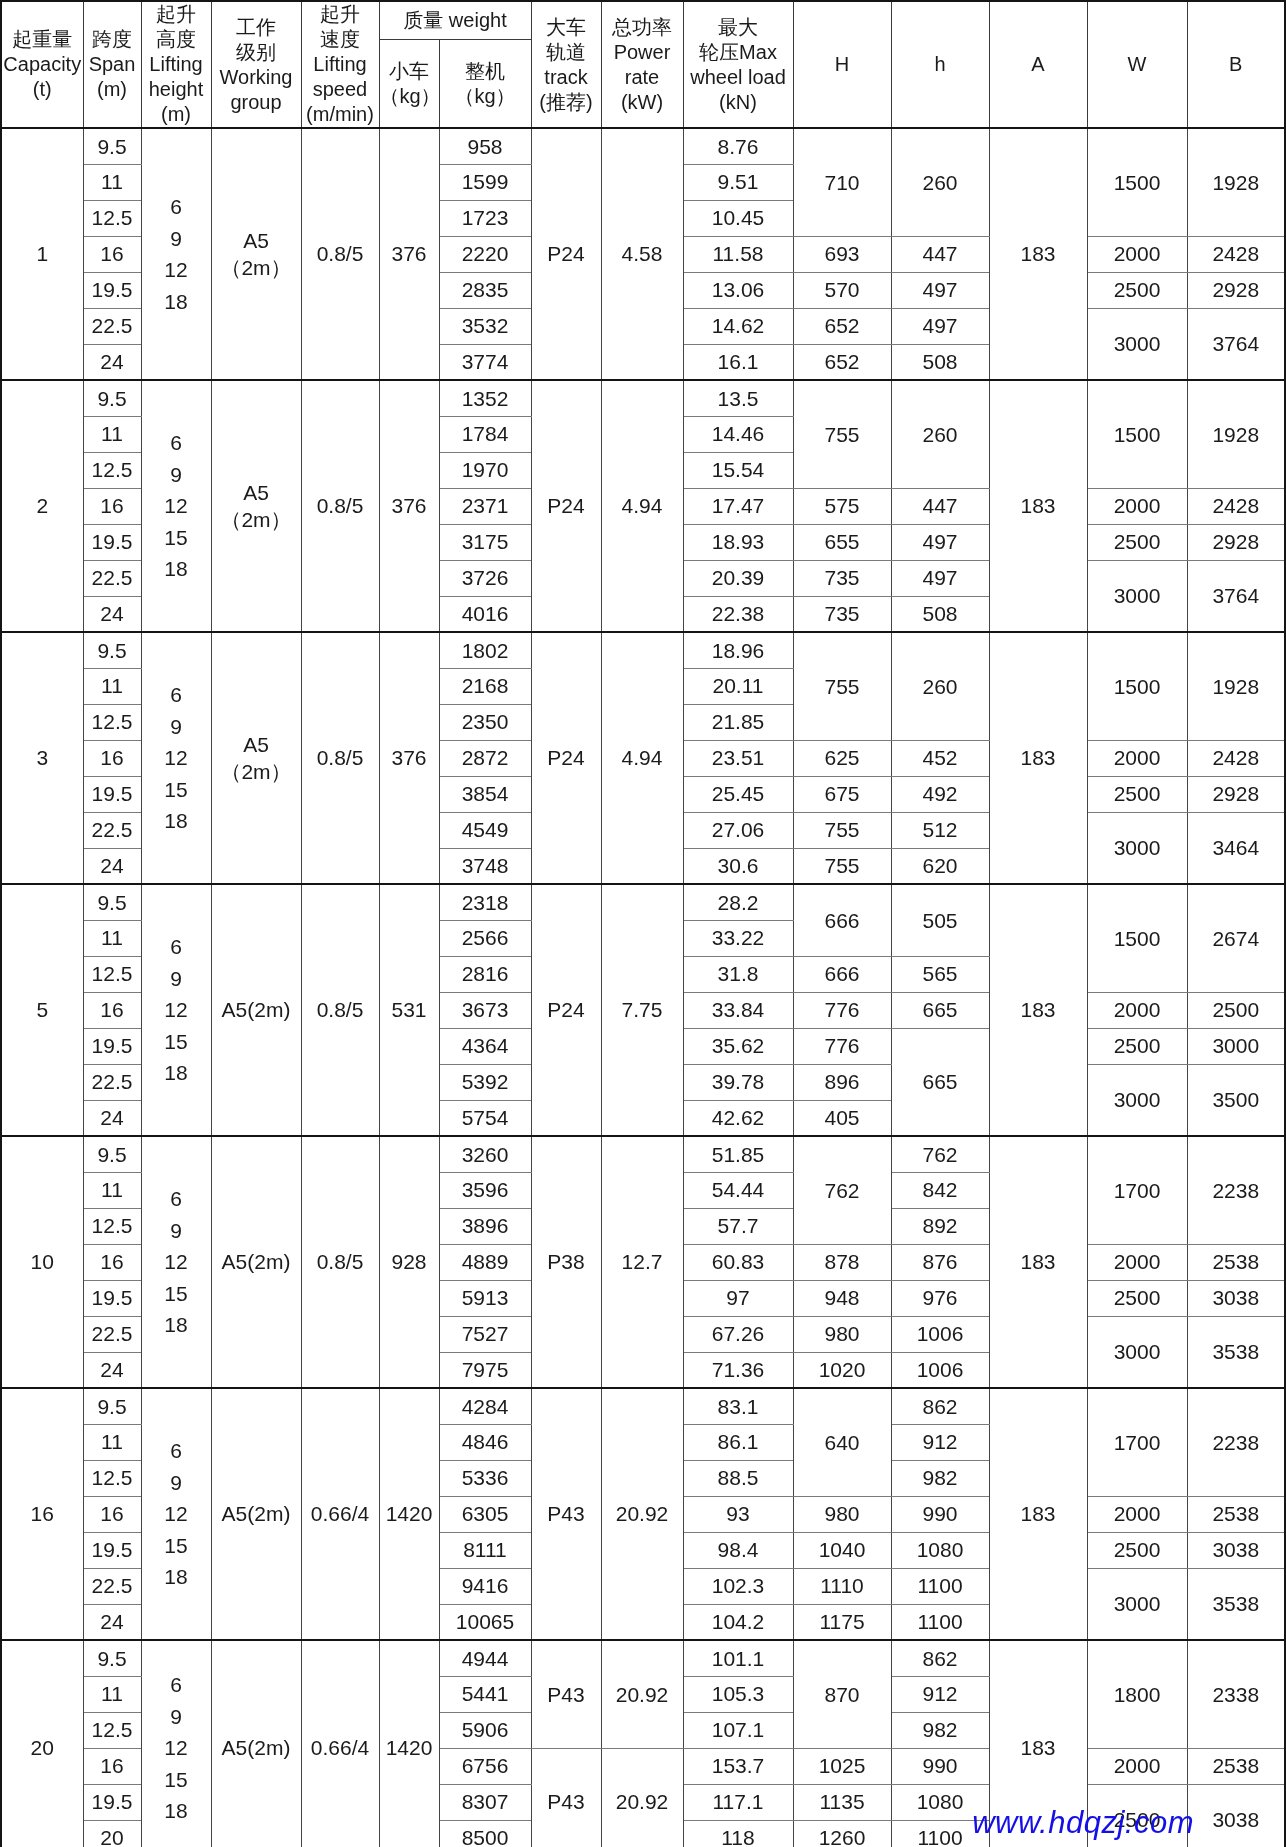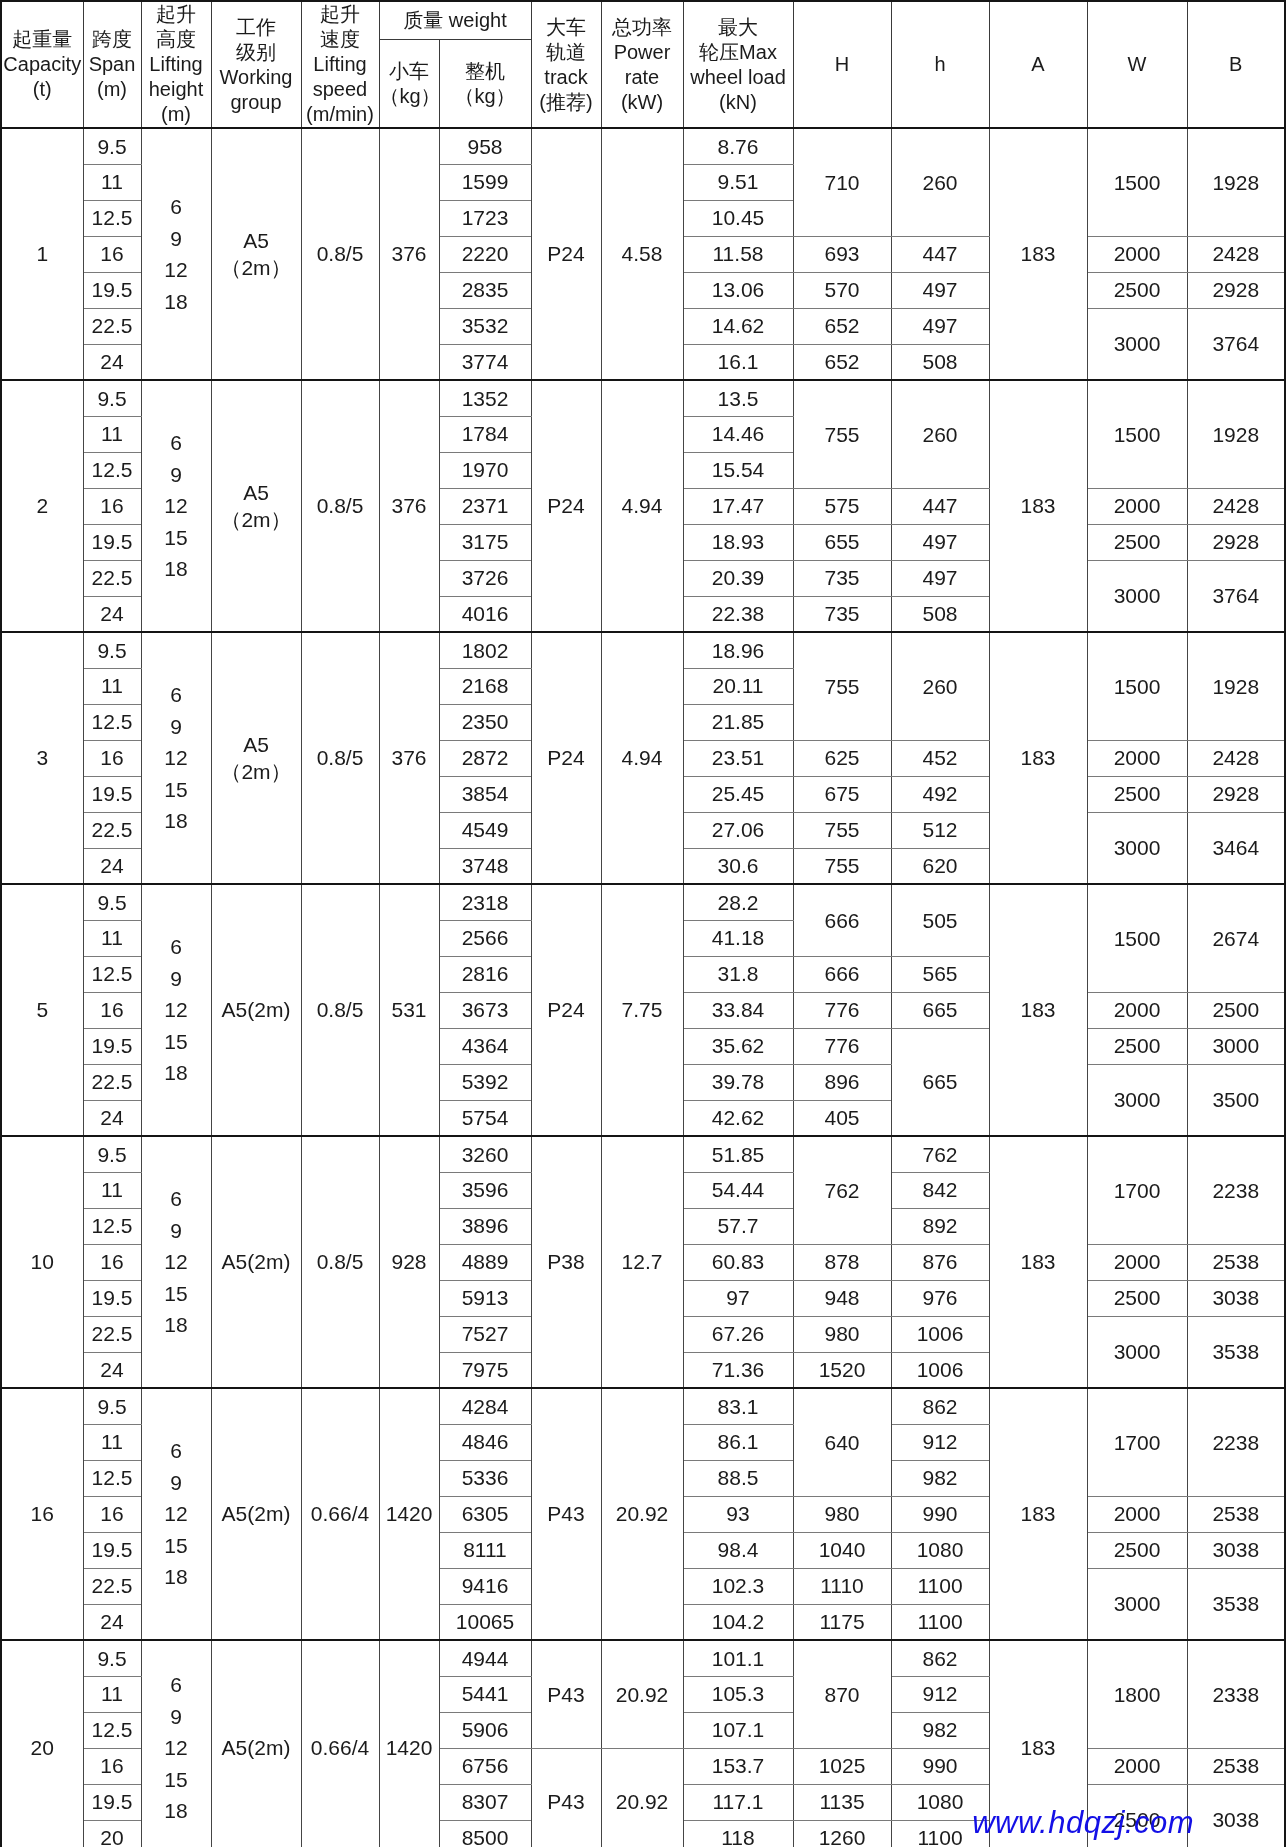--- a/index.html
+++ b/index.html
@@ -317,21 +317,21 @@
         <td>28.2</td>
         <td rowspan="2">666</td>
         <td rowspan="2">505</td>
         <td rowspan="7">183</td>
         <td rowspan="3">1500</td>
         <td rowspan="3">2674</td>
       </tr>
       <tr>
         <td>11</td>
         <td>2566</td>
-        <td>41.18</td>
+        <td>33.22</td>
       </tr>
       <tr>
         <td>12.5</td>
         <td>2816</td>
         <td>31.8</td>
         <td>666</td>
         <td>565</td>
       </tr>
       <tr>
         <td>16</td>
@@ -422,21 +422,21 @@
         <td>67.26</td>
         <td>980</td>
         <td>1006</td>
         <td rowspan="2">3000</td>
         <td rowspan="2">3538</td>
       </tr>
       <tr>
         <td>24</td>
         <td>7975</td>
         <td>71.36</td>
-        <td>1520</td>
+        <td>1020</td>
         <td>1006</td>
       </tr>
       <tr class="group-first">
         <td rowspan="7">16</td>
         <td>9.5</td>
         <td rowspan="7" class="lh-cell">6
 9
 12
 15
 18</td>

